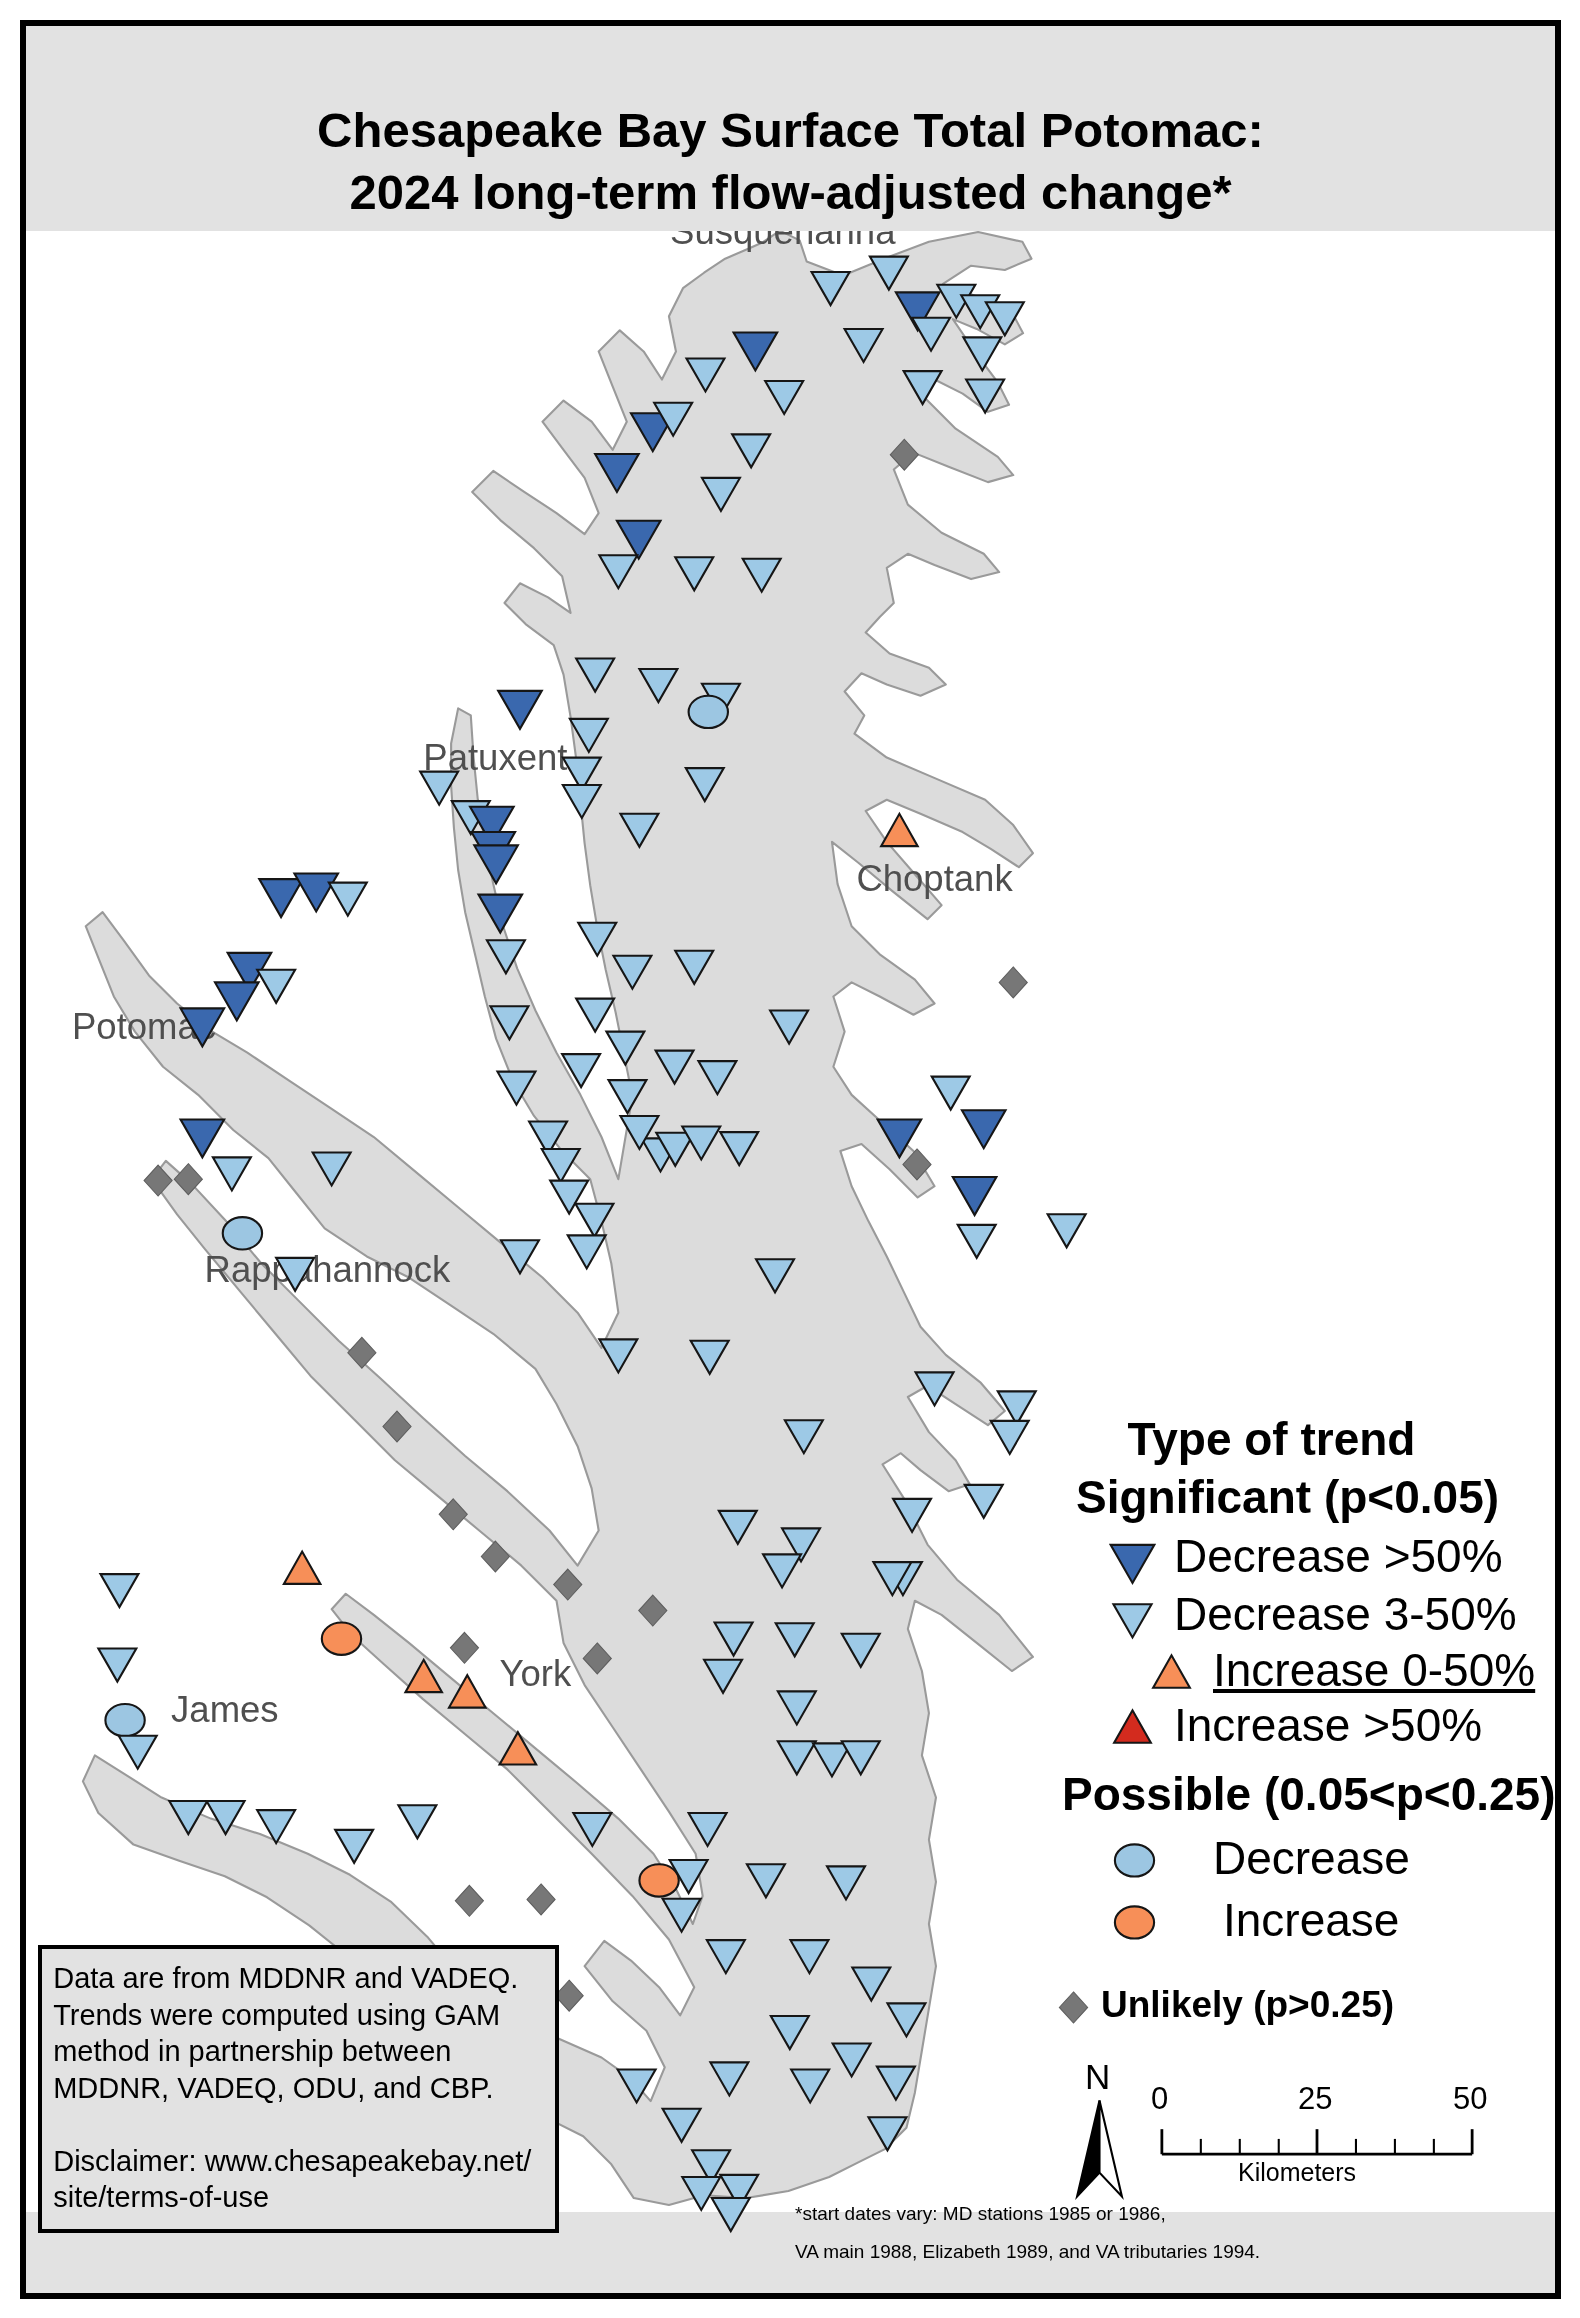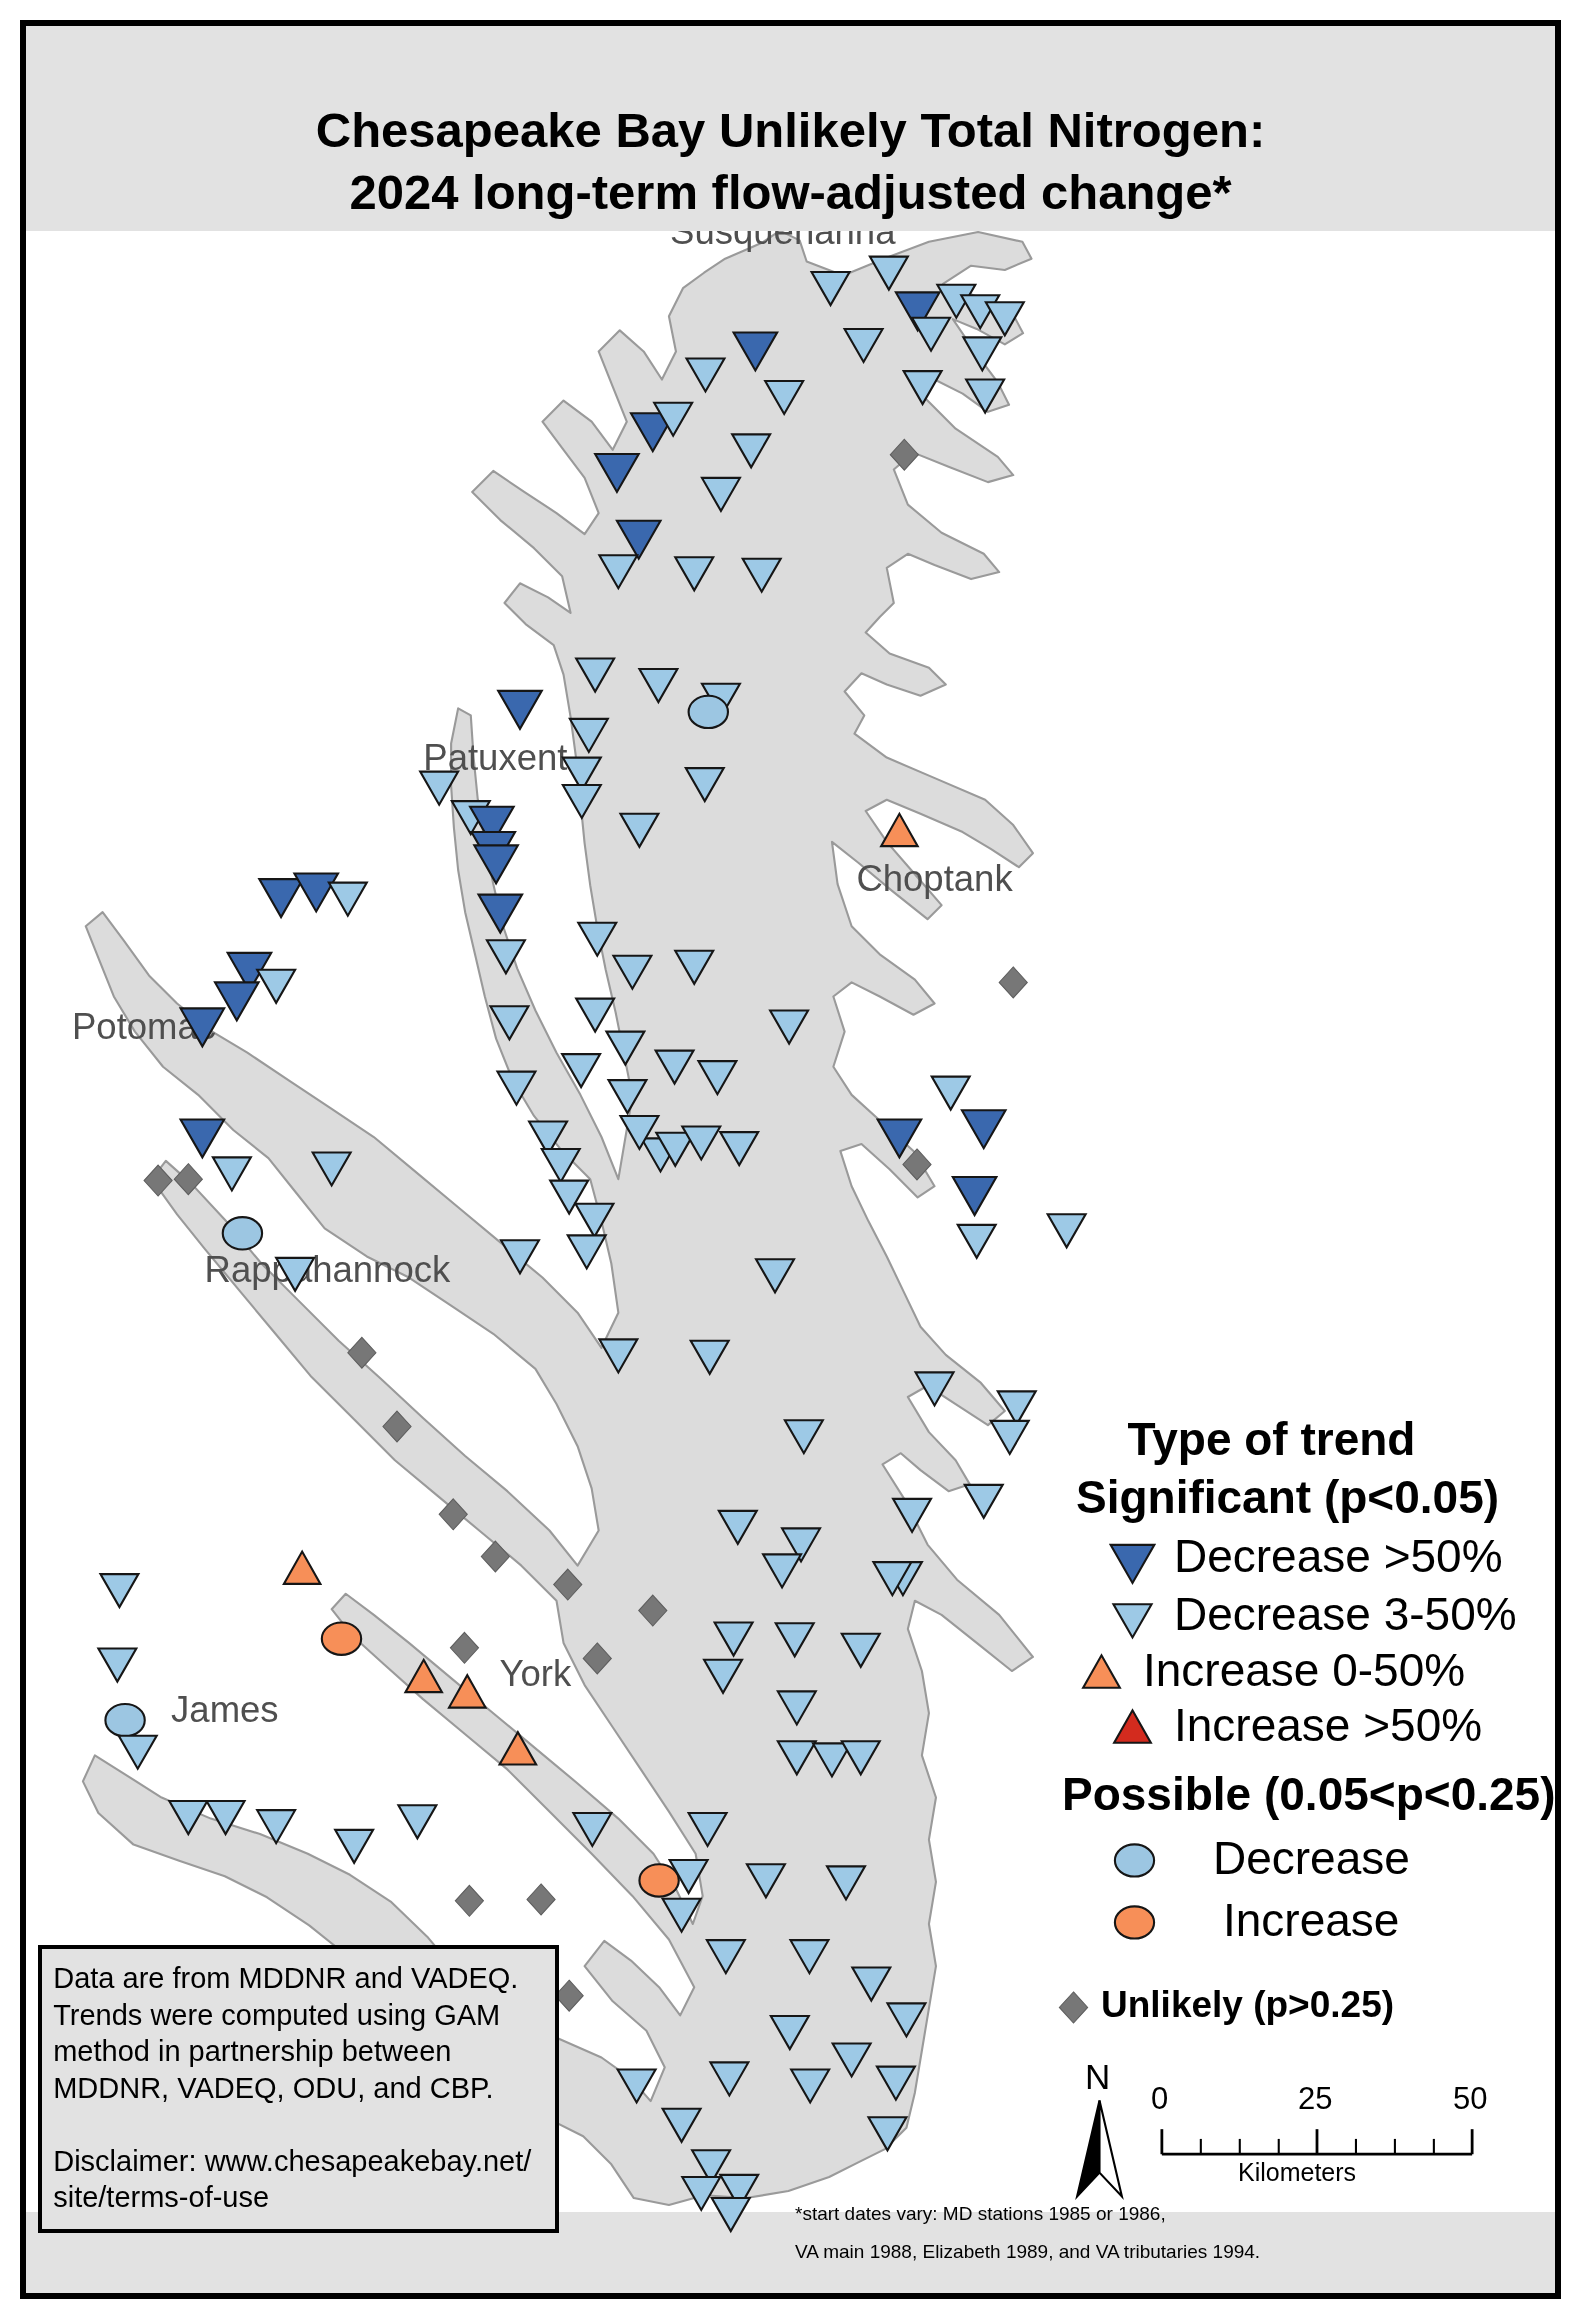--- a/index.html
+++ b/index.html
@@ -19,21 +19,21 @@
   .footnote{position:absolute;z-index:5;font-size:19px;color:#000;white-space:nowrap;}
   .scalebar-label{position:absolute;z-index:5;font-size:31px;color:#000;}
   .kilometers{position:absolute;z-index:5;font-size:25px;color:#000;}
   .north-n{position:absolute;z-index:5;font-size:35px;color:#000;}
 </style>
 </head>
 <body>
 
 <div class="frame"></div>
 <div class="banner">
-  <div class="title-line" style="top:76px;">Chesapeake Bay Unlikely Total Nitrogen:</div>
+  <div class="title-line" style="top:76px;">Chesapeake Bay Surface Total Potomac:</div>
   <div class="title-line" style="top:138px;">2024 long-term flow-adjusted change*</div>
 </div>
 <div class="bottomband"></div>
 
 <svg class="map" width="1581" height="2319" viewBox="0 0 2250 3300">
   <path fill="#dcdcdc" stroke="#9a9a9a" stroke-width="3" stroke-linejoin="round" d="M1085,345 L1110,328 L1138,342 L1148,372 L1200,392 L1258,368 L1322,344 L1392,330 L1455,344 L1468,368 L1430,384 L1382,378 L1342,404
        L1396,424 L1440,444 L1456,474 L1430,490 L1390,468 L1356,454 L1390,504 L1420,544 L1436,576 L1406,586 L1370,560 L1330,540 L1310,560
        L1360,610 L1420,650 L1442,676 L1406,686 L1350,664 L1300,644 L1272,668 L1292,718 L1340,758 L1400,788 L1422,814 L1382,824 L1330,804
        L1292,788 L1262,808 L1272,858 L1252,878 L1232,900 L1266,930 L1322,950 L1346,974 L1310,990 L1262,974 L1226,958 L1202,984 L1230,1018
        L1216,1044 L1262,1078 L1332,1108 L1402,1138 L1442,1174 L1470,1214 L1450,1234 L1410,1208 L1370,1184 L1310,1158 L1262,1138 L1232,1154
@@ -237,21 +237,21 @@
       <polygon stroke="#161616" stroke-width="3" stroke-linejoin="miter" points="-31,-34 31,-34 0,20" fill="#3a68ae"></polygon>
     </svg>
   <span class="lbl">Decrease &gt;50%</span>
 </div>
 <div class="legend-el leg-row" style="left:1105px;top:1587px;">
   <svg width="55" height="49" viewBox="-39 -35 78 35" style="overflow:visible">
       <polygon stroke="#161616" stroke-width="3" stroke-linejoin="miter" points="-27,-32 27,-32 0,15" fill="#9dc9e6"></polygon>
     </svg>
   <span class="lbl">Decrease 3-50%</span>
 </div>
-<div class="legend-el leg-row" style="left:1074px;top:1643px;">
+<div class="legend-el leg-row" style="left:1144px;top:1643px;text-decoration:underline;">
   <svg width="55" height="49" viewBox="-39 -35 78 35" style="overflow:visible">
       <polygon stroke="#161616" stroke-width="3" stroke-linejoin="miter" points="-26,7 26,7 0,-39" fill="#f78f58"></polygon>
     </svg>
   <span class="lbl">Increase 0-50%</span>
 </div>
 <div class="legend-el leg-row" style="left:1105px;top:1698px;">
   <svg width="55" height="49" viewBox="-39 -35 78 35" style="overflow:visible">
       <polygon stroke="#161616" stroke-width="3" stroke-linejoin="miter" points="-26,7 26,7 0,-39" fill="#d32b1e"></polygon>
     </svg>
   <span class="lbl">Increase &gt;50%</span>

